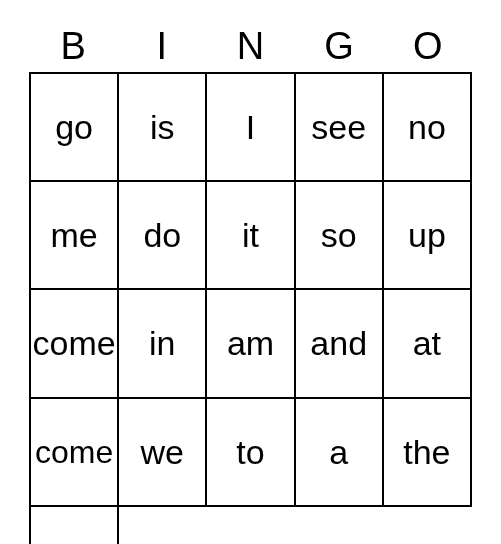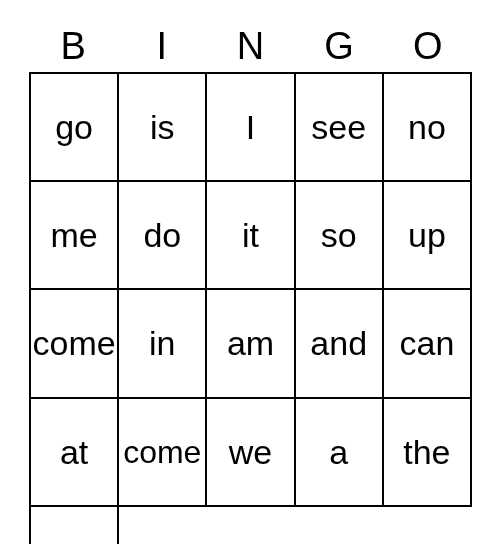--- a/index.html
+++ b/index.html
@@ -129,32 +129,32 @@
         <span class="cell-text">in</span>
       </div>
     <div class="cell">
         <span class="cell-text">am</span>
       </div>
 
     <div class="cell">
         <span class="cell-text">and</span>
       </div>
     <div class="cell">
-        <span class="cell-text">can</span>
-      </div>
-    <div class="cell">
         <span class="cell-text">at</span>
       </div>
     <div class="cell">
         <span class="cell-text shrink">come</span>
       </div>
     <div class="cell">
         <span class="cell-text">we</span>
       </div>
 
+    <div class="cell">
+        <span class="cell-text">to</span>
+      </div>
     <div class="cell">
         <span class="cell-text">a</span>
       </div>
     <div class="cell">
         <span class="cell-text">the</span>
       </div>
     <div class="cell">
         <span class="cell-text">he</span>
       </div>
 

